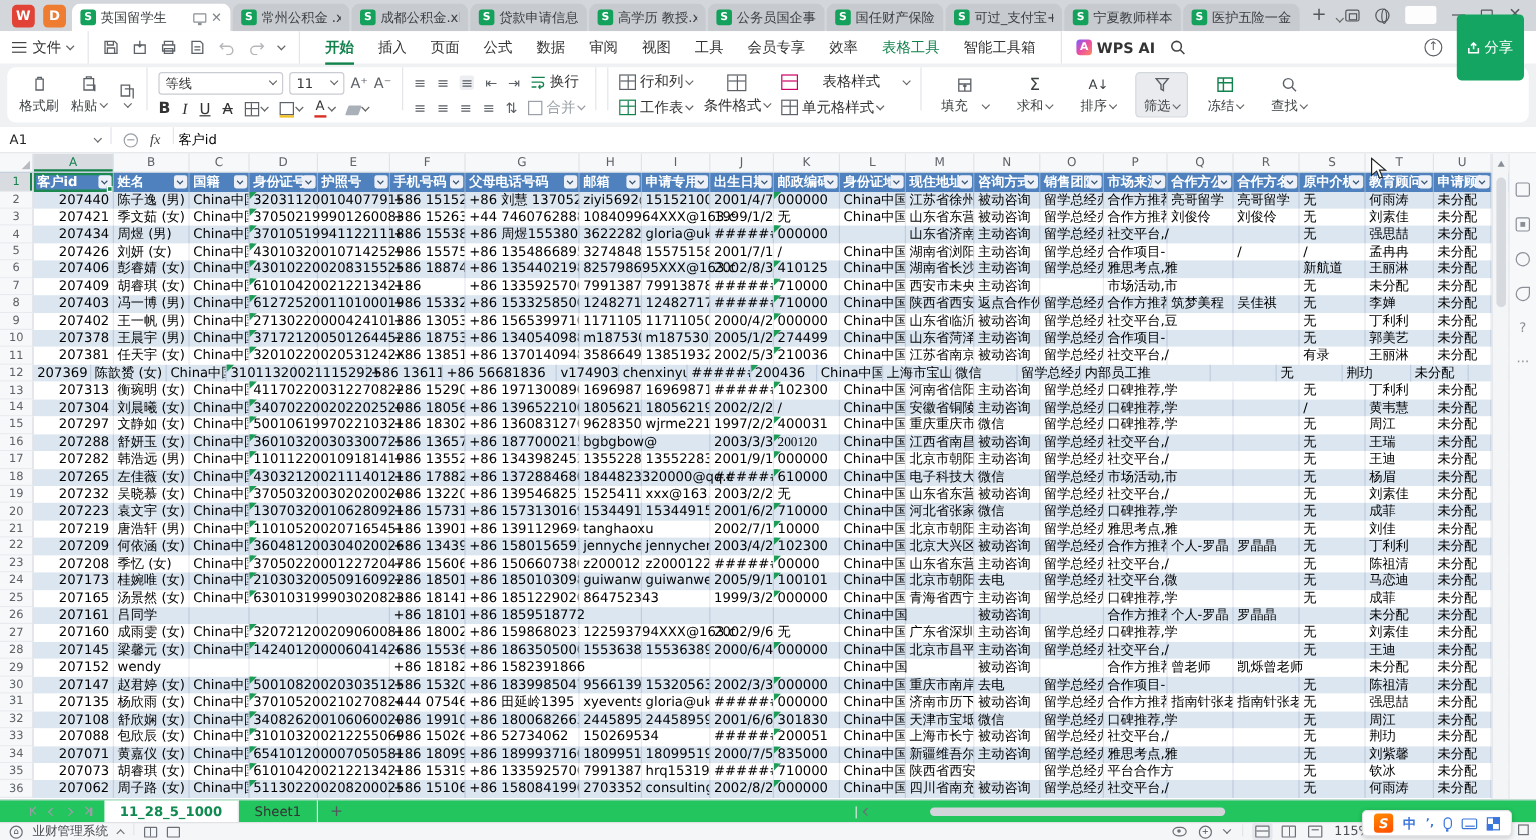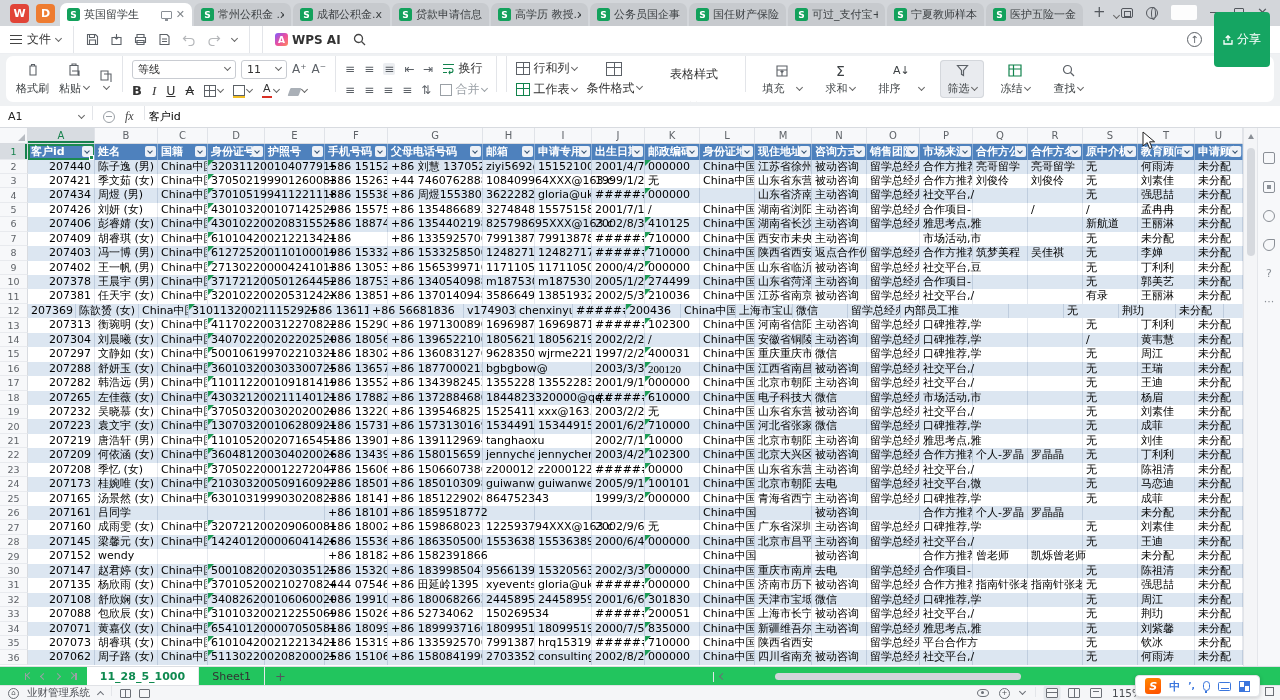--- a/index.html
+++ b/index.html
@@ -236,20 +236,34 @@
       </svg>
     <svg class="gray" width="14" height="12" viewBox="0 0 14 12">
         <path d="M4 2 1.5 4.5 4 7 M1.5 4.5h7a3.5 3.5 0 0 1 0 7h-2" stroke="#5c6167" fill="none" stroke-width="1.2"></path>
       </svg>
     <svg class="gray" width="14" height="12" viewBox="0 0 14 12">
         <path d="M10 2 12.5 4.5 10 7 M12.5 4.5h-7a3.5 3.5 0 0 0 0 7h2" stroke="#5c6167" fill="none" stroke-width="1.2"></path>
       </svg>
     <span class="chev"></span>
   </div>
   <div class="vdiv"></div>
+  <div id="menutabs">
+      <span class="mtab active">开始</span>
+      <span class="mtab">插入</span>
+      <span class="mtab">页面</span>
+      <span class="mtab">公式</span>
+      <span class="mtab">数据</span>
+      <span class="mtab">审阅</span>
+      <span class="mtab">视图</span>
+      <span class="mtab">工具</span>
+      <span class="mtab">会员专享</span>
+      <span class="mtab">效率</span>
+      <span class="mtab ctx">表格工具</span>
+      <span class="mtab">智能工具箱</span>
+    </div>
   <div class="vdiv"></div>
   <div id="wpsai">
     <span class="ai-logo">A</span>
     <span>WPS AI</span>
   </div>
   <svg width="13" height="13" viewBox="0 0 13 13">
       <circle cx="5.5" cy="5.5" r="4" stroke="#444" fill="none" stroke-width="1.3"></circle>
       <path d="M8.5 8.5 12 12" stroke="#444" stroke-width="1.3"></path>
     </svg>
   <div id="menuright">
@@ -370,21 +384,21 @@
         </div>
     </div>
     <div class="rgroup" style="align-items:center;">
       <span class="grid-ic" style="width:16px;height:14px;"></span>
       <div class="rrow" style="gap:3px;">
           <span>条件格式</span>
           <span class="chev"></span>
         </div>
     </div>
     <div class="rgroup">
-      <div class="rrow" style="gap:20px;flex-direction:column;">
+      <div class="rrow" style="gap:20px;">
           <span class="grid-ic" style="border-color:#c06;background:linear-gradient(#c06,#c06) 0 4px/100% 1px no-repeat;"></span>
           <span>表格样式</span>
           <span class="chev"></span>
         </div>
       <div class="rrow" style="gap:3px;">
           <span class="grid-ic"></span>
           <span>单元格样式</span>
           <span class="chev"></span>
         </div>
     </div>
@@ -402,21 +416,21 @@
     </div>
     <div class="bigbtn">
       <span class="bi" style="font-size:14px;">Σ</span>
       <span class="rrow" style="gap:3px;">
           <span>求和</span>
           <span class="chev"></span>
         </span>
     </div>
     <div class="bigbtn">
       <span class="bi" style="font-size:11px;">A↓</span>
-      <span class="rrow" style="gap:19px;text-align:right;">
+      <span class="rrow" style="gap:3px;text-align:right;">
           <span>排序</span>
           <span class="chev"></span>
         </span>
     </div>
     <div class="bigbtn hl">
       <span class="bi">
           <svg width="13" height="13" viewBox="0 0 13 13">
             <path d="M1.5 1.5h10L7.5 6.5v5l-2-1.2V6.5z" stroke="#5c6167" fill="none" stroke-width="1.2"></path>
           </svg>
         </span>

